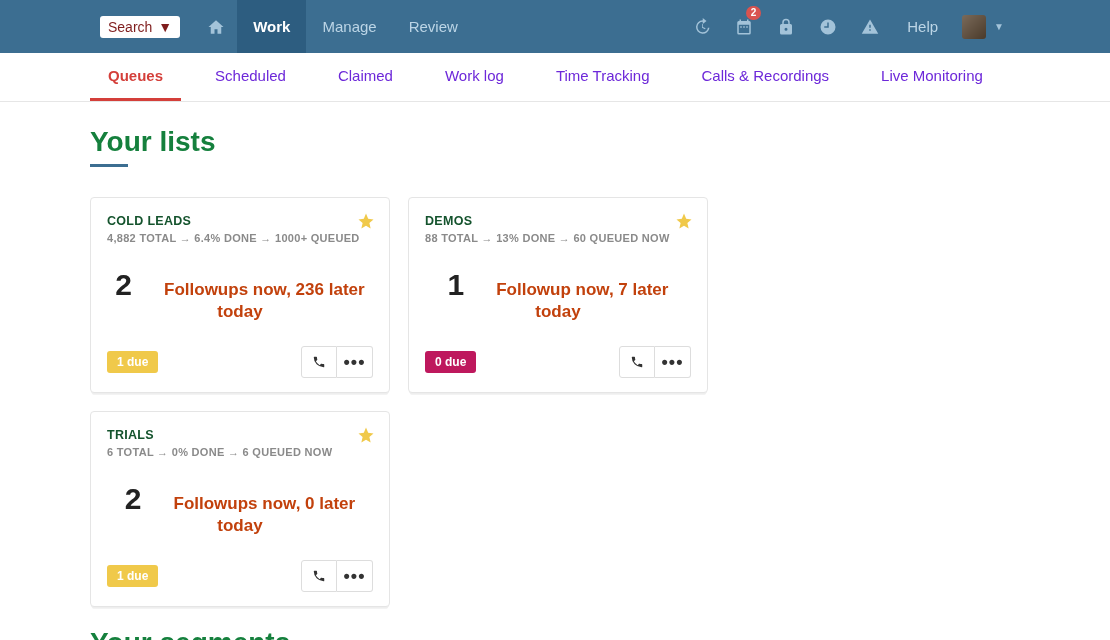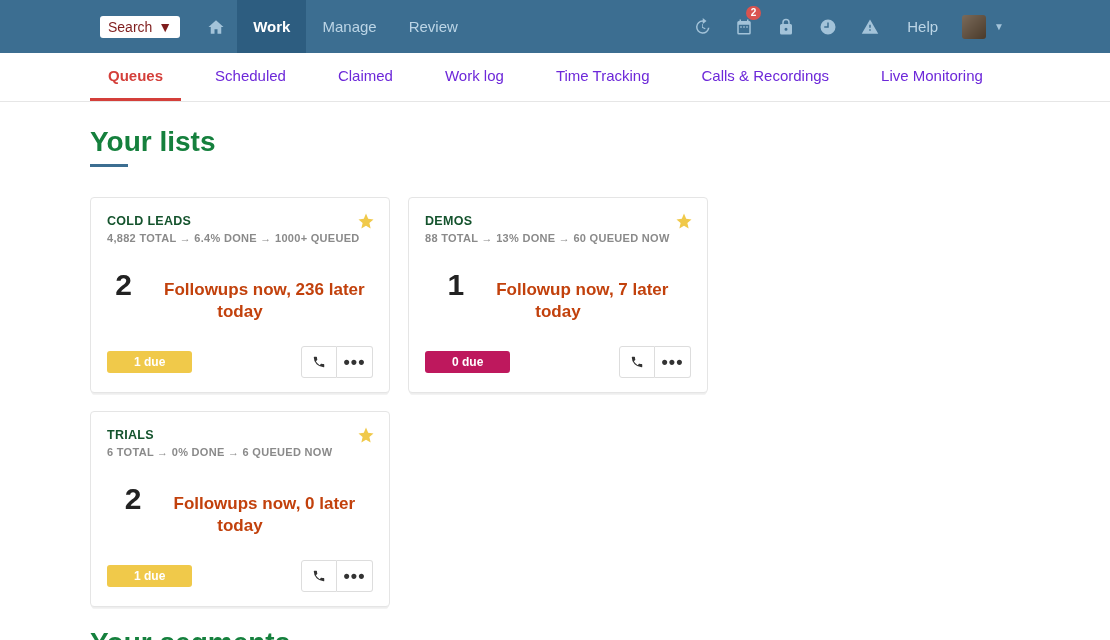--- a/index.html
+++ b/index.html
@@ -30,21 +30,21 @@
 .card { width: 300px; border: 1px solid #e5e5e5; border-radius: 4px; padding: 16px 16px 14px; position: relative; box-shadow: 0 2px 0 -1px #eee, 0 4px 0 -2px #f3f3f3; background: #fff; }
 .card-title { color: #14532d; font-weight: 700; font-size: 12.5px; letter-spacing: 0.3px; margin-bottom: 4px; }
 .card-stats { color: #8a8a8a; font-weight: 700; font-size: 11px; letter-spacing: 0.3px; margin-bottom: 24px; }
 .card-star { position: absolute; top: 14px; right: 14px; cursor: pointer; }
 .star-svg { width: 18px; height: 18px; }
 .star-filled { fill: #f0c94a; }
 .card-followups { text-align: center; margin-bottom: 24px; }
 .card-big { font-size: 30px; font-weight: 700; color: #222; margin-right: 6px; }
 .card-follow-text { font-size: 17px; font-weight: 600; color: #c2410c; padding-left: 26px; }
 .card-footer { display: flex; align-items: center; }
-.due-badge { border-radius: 3px; padding: 4px 27px; font-size: 12px; font-weight: 700; color: #fff; }
+.due-badge { border-radius: 3px; padding: 4px 10px; font-size: 12px; font-weight: 700; color: #fff; }
 .due-yellow { background: #f0c94a; }
 .due-blue { background: #be185d; }
 .card-footer-spacer { flex: 1; }
 .card-actions { display: flex; }
 .card-btn { width: 36px; height: 32px; border: 1px solid #ddd; background: #fff; display: flex; align-items: center; justify-content: center; cursor: pointer; }
 .card-btn:first-child { border-radius: 3px 0 0 3px; }
 .card-btn:last-child { border-radius: 0 3px 3px 0; border-left: none; }
 .card-btn svg { width: 14px; height: 14px; fill: #333; }
 .dots { font-size: 18px; letter-spacing: 1px; color: #333; line-height: 6px; font-weight: 700; }
 </style>

